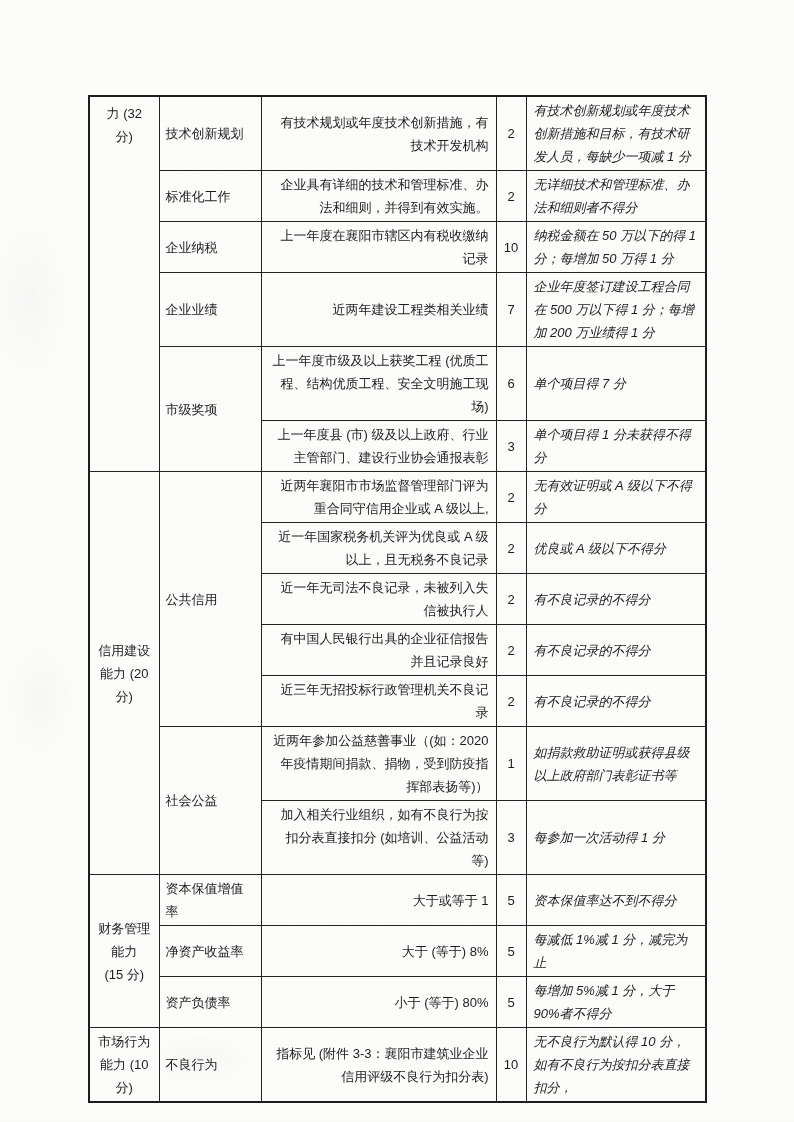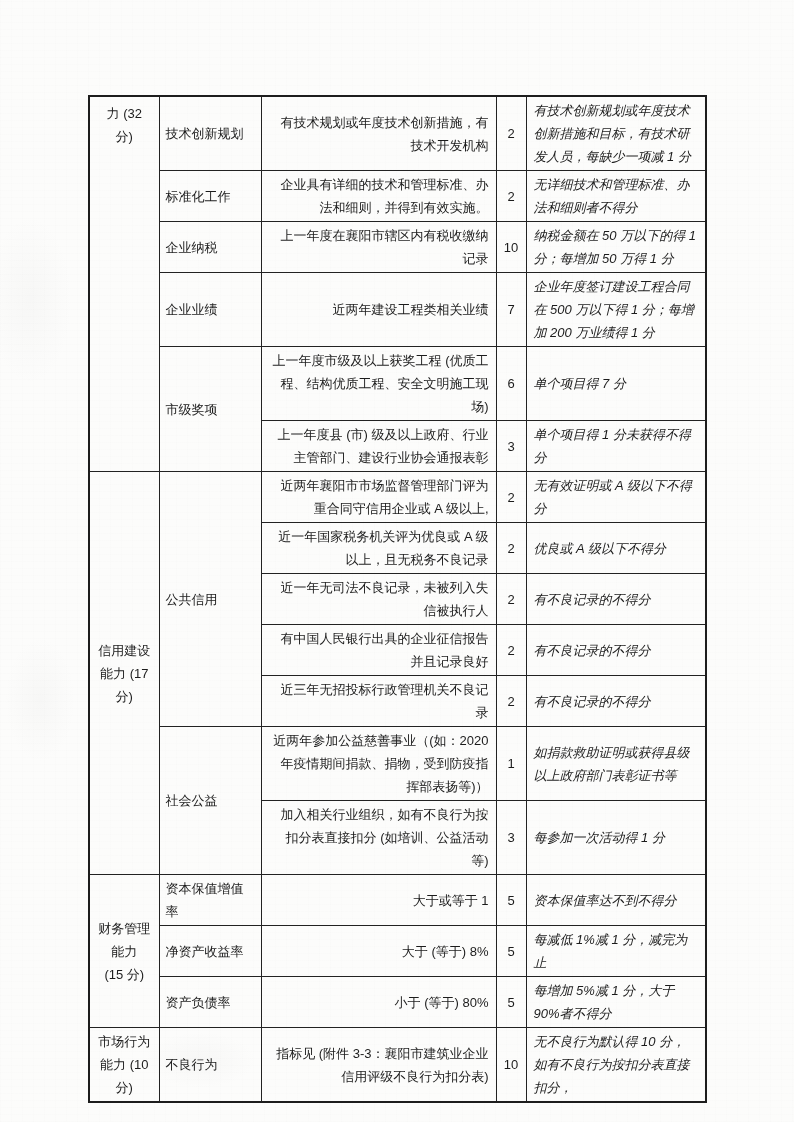--- a/index.html
+++ b/index.html
@@ -126,21 +126,21 @@
         <td class="rule">单个项目得 7 分</td>
       </tr>
       <tr style="height:49px">
         <td class="desc">上一年度县 (市) 级及以上政府、行业主管部门、建设行业协会通报表彰</td>
         <td class="score">3</td>
         <td class="rule">单个项目得 1 分未获得不得分</td>
       </tr>
 
       <tr style="height:45px">
         <td class="cat" rowspan="7">信用建设
-能力 (17
+能力 (20
 分)</td>
         <td class="item" rowspan="5">公共信用</td>
         <td class="desc">近两年襄阳市市场监督管理部门评为重合同守信用企业或 A 级以上,</td>
         <td class="score">2</td>
         <td class="rule">无有效证明或 A 级以下不得分</td>
       </tr>
       <tr style="height:48px">
         <td class="desc">近一年国家税务机关评为优良或 A 级以上，且无税务不良记录</td>
         <td class="score">2</td>
         <td class="rule">优良或 A 级以下不得分</td>

